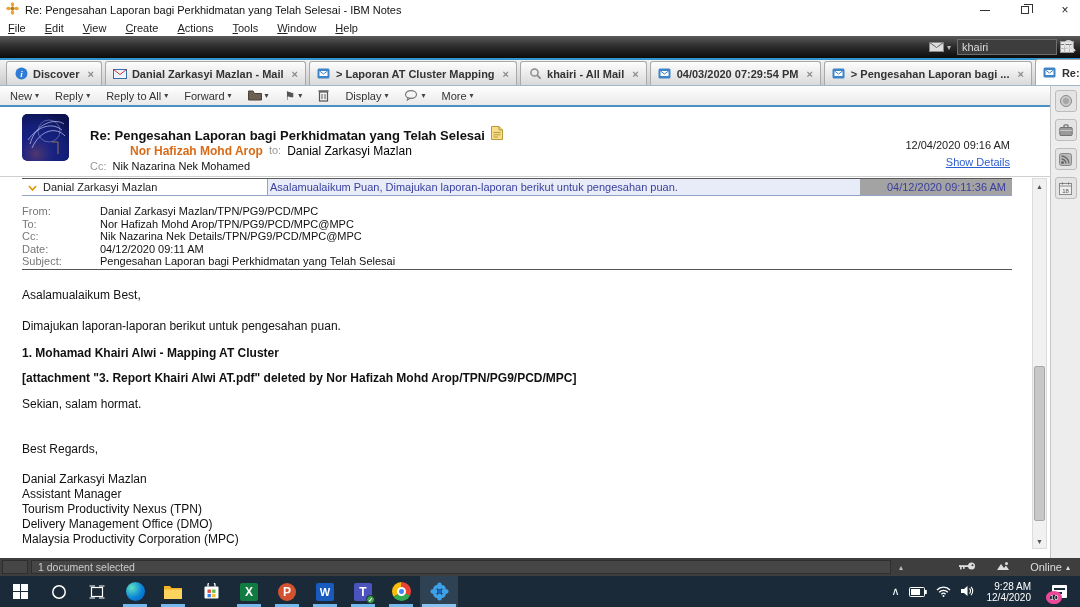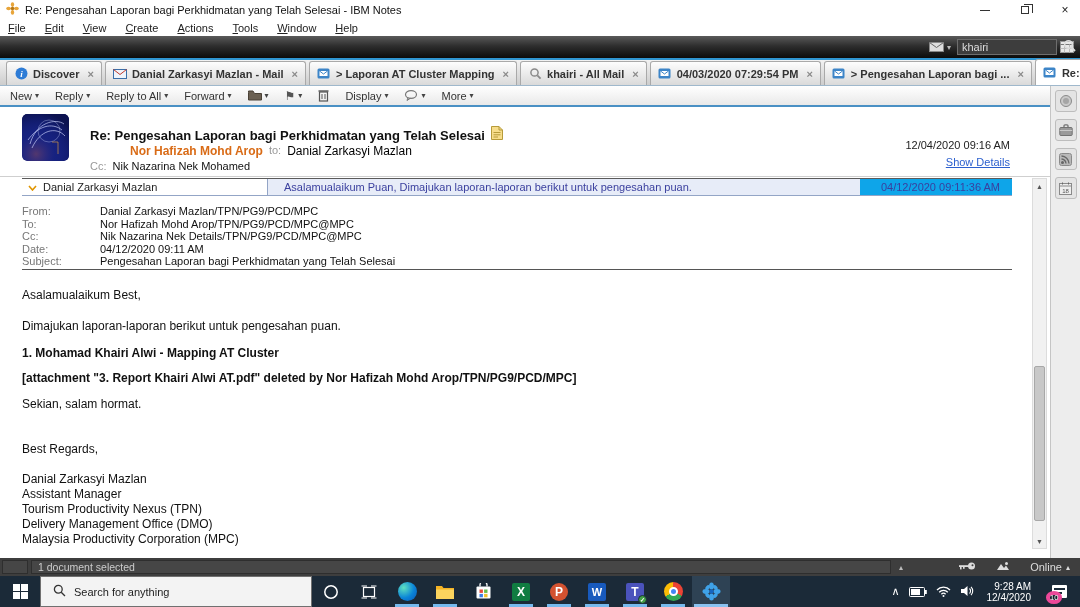--- a/index.html
+++ b/index.html
@@ -53,22 +53,22 @@
   .fromrow { position:absolute; left:90px; top:36px; font-size:12px; display:flex; align-items:flex-start; gap:6px;padding-left:40px; }
   .sender { color:#d96b16; font-weight:bold; }
   .dim { color:#999; font-size:11px; }
   .ccrow { position:absolute; left:90px; top:52px; font-size:11px; display:flex; align-items:baseline; gap:6px; color:#111; }
   .hdr-date { position:absolute; right:40px; top:31px; font-size:11px; color:#222; }
   .hdr-details { position:absolute; right:40px; top:48px; font-size:11px; color:#2b5fce; text-decoration:underline; }
 
   
   .threadrow { position:absolute; top:178px; left:22px; width:990px; height:18px; display:flex; border-top:1px solid #5a5a5a; border-bottom:1px solid #93a5c6; font-size:11px; }
   .tr-name { width:246px; background:#fff; border-right:1px solid #93a5c6; display:flex; align-items:center; gap:6px; padding-left:6px; color:#222; }
-  .tr-prev { flex:1; background:#e7ecf8; color:#3a3f9e; display:flex; align-items:center; padding-left:16px; overflow:hidden; white-space:nowrap; }
-  .tr-date { width:152px; background:#0ea5e9; color:#3a3f9e; display:flex; align-items:center; justify-content:flex-end; padding-right:12px; }
+  .tr-prev { flex:1; background:#e7ecf8; color:#3a3f9e; display:flex; align-items:center; padding-left:2px; overflow:hidden; white-space:nowrap; }
+  .tr-date { width:152px; background:#a3a3a3; color:#3a3f9e; display:flex; align-items:center; justify-content:flex-end; padding-right:6px; }
 
   
   .details { position:absolute; top:205px; left:22px; font-size:11px; line-height:12.5px; }
   .drow { display:flex; }
   .dlabel { width:78px; color:#777; }
   .dvalue { color:#111; }
   .rule { position:absolute; top:269px; left:22px; width:990px; height:1px; background:#555; }
 
   
   .mailbody { position:absolute; top:280px; left:22px; width:1000px; height:275px; font-size:12px; color:#111; }
@@ -482,27 +482,20 @@
 
   <div class="taskbar">
     <div class="tk-btn">
       <span class="startgrid">
           <i></i>
           <i></i>
           <i></i>
           <i></i>
         </span>
     </div>
-    <div class="tk-search">
-      <span><svg width="13" height="13" viewBox="0 0 13 13">
-            <circle cx="5.3" cy="5.3" r="3.9" fill="none" stroke="#333" stroke-width="1.3"></circle>
-            <line x1="8.2" y1="8.2" x2="12" y2="12" stroke="#333" stroke-width="1.3"></line>
-          </svg></span>
-      <input placeholder="Search for anything" style="">
-    </div>
     <div class="appbtn">
         <svg width="16" height="16" viewBox="0 0 16 16">
           <circle cx="8" cy="8" r="6.2" fill="none" stroke="#fff" stroke-width="1.5"></circle>
         </svg>
       </div>
     <div class="appbtn">
         <svg width="16" height="14" viewBox="0 0 16 14">
           <rect x="2.5" y="2.5" width="11" height="9" fill="none" stroke="#fff" stroke-width="1.2"></rect>
           <line x1="0.5" y1="1" x2="6" y2="1" stroke="#fff"></line>
           <line x1="10" y1="1" x2="15.5" y2="1" stroke="#fff"></line>

